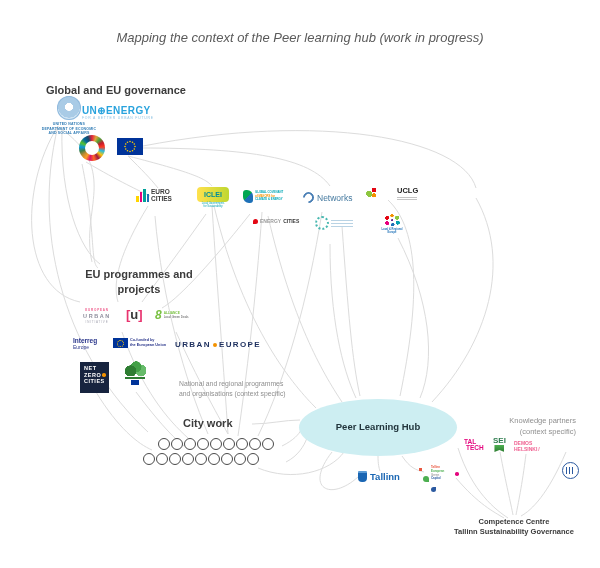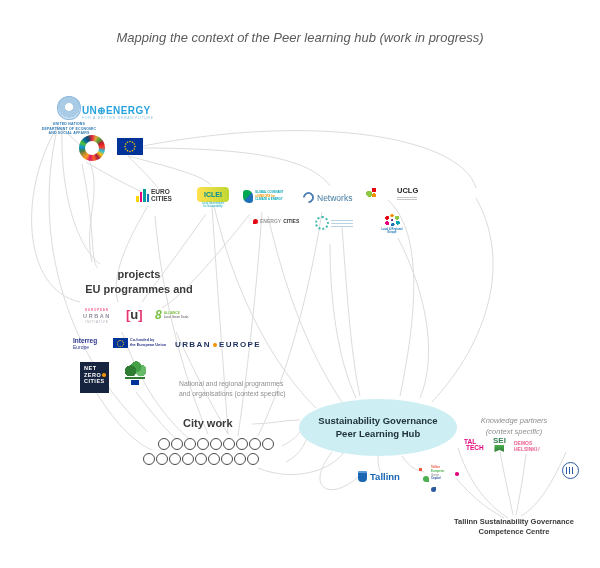--- a/index.html
+++ b/index.html
@@ -111,21 +111,21 @@
   .peer-row{display:flex;gap:1px;}
   .row1{left:158px;top:438px;} .row2{left:143px;top:453px;}
   .peer-circle{width:12px;height:12px;border:1.6px solid #4a4a4a;border-radius:50%;background:#fff;box-sizing:border-box;}
 
   
   .hub{left:299px;top:399px;width:158px;height:57px;border-radius:50%;background:#cdeef2;
     display:flex;flex-direction:column;align-items:center;justify-content:center;}
   .hub div{font-size:9.5px;font-weight:bold;color:#21343c;line-height:12.5px;}
 
   
-  .kn-head{left:452px;top:416px;width:124px;text-align:center;font-size:7.5px;line-height:10.5px;color:#8f8f8f;font-style:italic;}
+  .kn-head{left:452px;top:416px;width:124px;text-align:right;font-size:7.5px;line-height:10.5px;color:#8f8f8f;}
   .tt{left:464px;top:439px;color:#e4067e;font-weight:bold;font-size:6.5px;line-height:6px;}
   .tt .l2{margin-left:2px;}
   .sei{left:493px;top:437px;text-align:left;}
   .sei .t{font-size:8px;font-weight:bold;color:#2f7d4f;line-height:8px;}
   .sei .pennant{width:10px;height:7px;margin:0 auto;background:linear-gradient(180deg,#4caf50,#2e7d32);
     clip-path:polygon(0 0,100% 0,100% 100%,50% 70%,0 100%);}
   .dh{left:514px;top:441px;font-size:5px;font-weight:bold;color:#f06292;line-height:5.8px;}
   .dh .l2::after{content:"/";margin-left:1px;color:#f06292;}
   .uni{left:562px;top:436px;width:17px;height:17px;border-radius:50%;border:1.5px solid #2c5aa0;box-sizing:border-box;position:relative;}
   .uni::after{content:"";position:absolute;left:3px;right:3px;top:4px;bottom:4px;
@@ -189,20 +189,21 @@
     <path d="M206,214 C172,262 152,288 142,302"></path>
     <path d="M250,214 C204,272 176,300 162,308"></path>
     <path d="M330,244 C330,318 342,368 356,398"></path>
     <path d="M398,238 C430,300 436,360 420,398"></path>
     <path d="M82,164 C96,232 90,262 98,268"></path>
     <path d="M60,128 C120,170 80,210 92,262"></path>
   </svg>
 
   <div class="abs title">Mapping the context of the Peer learning hub (work in progress)</div>
 
+  <div class="abs g-head h">Global and EU governance</div>
   <div class="abs undesa">
     <div class="un-emblem"></div>
     <div class="l">UNITED NATIONS</div>
     <div class="l">DEPARTMENT OF ECONOMIC</div>
     <div class="l">AND SOCIAL AFFAIRS</div>
   </div>
   <div class="abs unhab">
     <div class="t">UN⊕ENERGY</div>
     <div class="s">FOR A BETTER URBAN FUTURE</div>
   </div>
@@ -278,22 +279,22 @@
         <i></i>
       </span>
   </div>
   <div class="abs cemr">
     <div class="dots"></div>
     <div class="l">Local &amp; Regional</div>
     <div class="l">Europe</div>
   </div>
 
   <div class="abs eup-head">
+    <div class="h">EU programmes and</div>
     <div class="h">projects</div>
-    <div class="h">EU programmes and</div>
   </div>
   <div class="abs eui">
     <div class="l1">EUROPEAN</div>
     <div class="l2">URBAN</div>
     <div class="l3">INITIATIVE</div>
   </div>
   <div class="abs urbact">
     <span class="br">[</span><span class="u">u</span><span class="br">]</span>
   </div>
   <div class="abs lgd">
@@ -355,21 +356,20 @@
       <span class="peer-circle"></span>
       <span class="peer-circle"></span>
       <span class="peer-circle"></span>
       <span class="peer-circle"></span>
       <span class="peer-circle"></span>
       <span class="peer-circle"></span>
       <span class="peer-circle"></span>
     </div>
 
   <div class="abs hub">
-    <div>Sustainability Governance</div>
     <div>Peer Learning Hub</div>
   </div>
 
   <div class="abs kn-head">
     <div>Knowledge partners</div>
     <div>(context specific)</div>
   </div>
   <div class="abs tt">
     <div>TAL</div>
     <div class="l2">TECH</div>
@@ -395,17 +395,17 @@
     <span class="dp"></span>
     <span class="txt">
       <div class="t1">Tallinn</div>
       <div class="t2">European</div>
       <div class="t3">Green</div>
       <div class="t4">Capital</div>
     </span>
   </div>
 
   <div class="abs cc">
+    <div>Competence Centre</div>
     <div>Tallinn Sustainability Governance</div>
-    <div>Competence Centre</div>
   </div>
 
 </div>
 
 </body></html>

